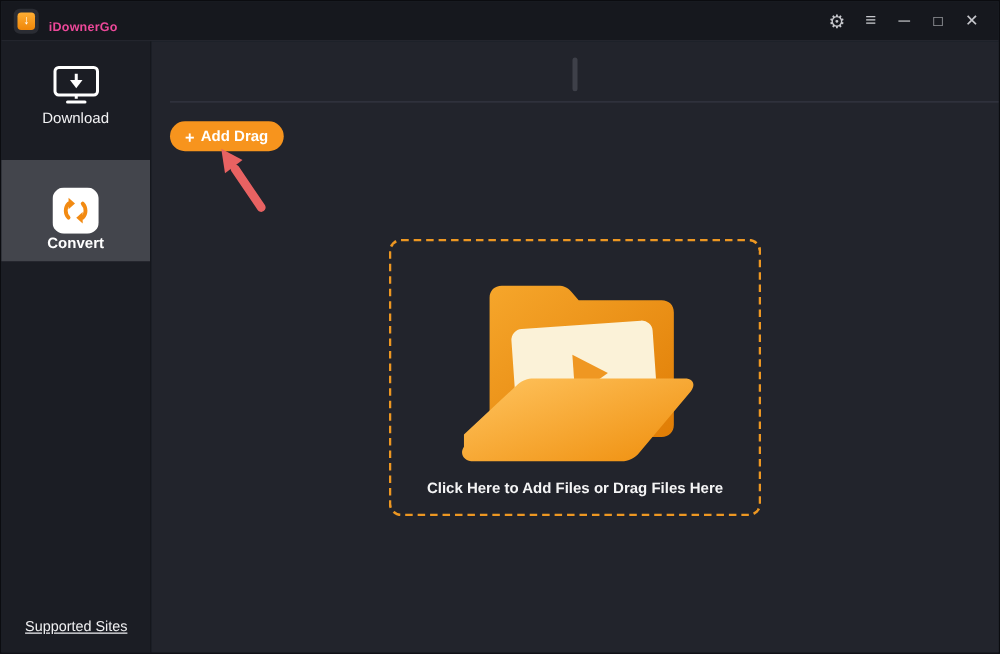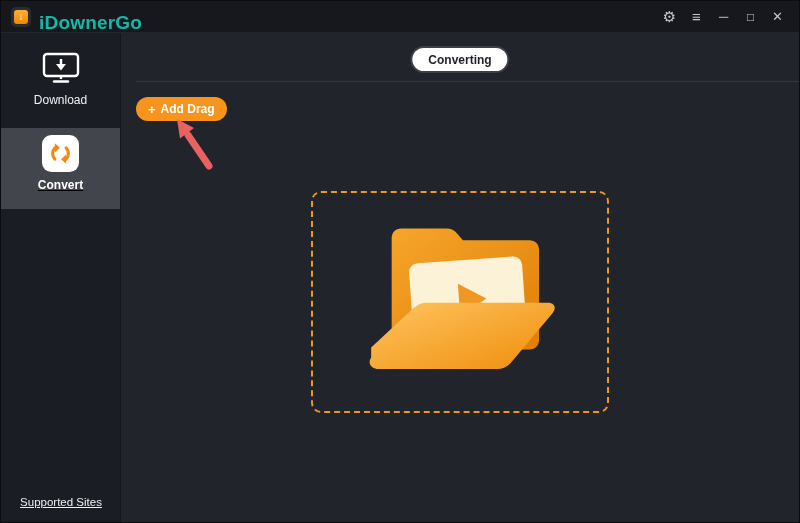--- a/index.html
+++ b/index.html
@@ -20,21 +20,21 @@
   }
   .app-icon {
     width:20px; height:20px; border-radius:5px; background:#2a2c33;
     display:flex; align-items:center; justify-content:center; margin-right:8px;
   }
   .app-icon-inner {
     width:14px; height:14px; border-radius:3px;
     background:linear-gradient(180deg,#ffae33,#ef8608);
     color:#fff; font-size:10px; font-weight:bold; line-height:14px; text-align:center;
   }
-  .app-title { color:#14b8a6; font-size:19px; font-weight:bold; letter-spacing:.2px;margin-top:12px; }
+  .app-title { color:#ec4899; font-size:10px; font-weight:bold; letter-spacing:.2px;margin-top:12px; }
   .tb-controls { margin-left:auto; display:flex; align-items:center; }
   .tb-btn {
     width:27px; height:26px; display:flex; align-items:center; justify-content:center;
     color:#c6c7cc; font-size:14px; cursor:default; border-radius:4px;
   }
   .tb-btn.gear { font-size:15px; }
   .tb-btn.menu { font-size:15px; }
   .tb-btn.minimize { font-size:13px; }
   .tb-btn.maximize { font-size:12px; }
   .tb-btn.close { font-size:13px; }
@@ -43,23 +43,23 @@
   .sidebar {
     position:absolute; top:32px; left:0; bottom:0; width:120px;
     background:#1B1D24; border-right:1px solid #15171d; z-index:20;
     padding-top:16px; display:flex; flex-direction:column; align-items:stretch;
   }
   .nav-item {
     height:79px; display:flex; flex-direction:column; align-items:center;
     padding-top:2px; cursor:pointer;
   }
   .nav-item .icon-wrap { height:34px; display:flex; align-items:center; justify-content:center; }
-  .nav-label { margin-top:8px; color:#f2f2f4; font-size:12px; }
+  .nav-label { margin-top:2px; color:#f2f2f4; font-size:12px; }
   .nav-item.selected {
-    background:#43454C; height:81px; padding-top:8px;text-decoration:underline;
+    background:#43454C; height:81px; padding-top:23px;
   }
   .nav-item.selected .nav-label { font-weight:bold; color:#ffffff; }
   .sidebar-footer {
     position:absolute; bottom:12px; left:0; width:120px; text-align:center;
   }
   .supported-link {
     color:#f0f0f2; font-size:11.5px; text-decoration:underline; cursor:pointer;
   }
 
   
@@ -156,21 +156,20 @@
     </div>
 
     <div class="sidebar-footer">
       <span class="supported-link">Supported Sites</span>
     </div>
   </div>
 
   <div class="main">
 
     <div class="tab-switch">
-      <div class="tab active">Converting</div>
     </div>
 
     <div class="toolbar-divider"></div>
 
     <button class="add-files-btn">
       <span class="plus">+</span>
       <span>Add Drag</span>
     </button>
 
     <svg class="arrow-annotation" viewBox="0 0 62 62">
@@ -190,16 +189,17 @@
             <stop offset="1" stop-color="#EF8E0C"></stop>
           </linearGradient>
         </defs>
         <path d="M45 20 h46 c5 0 8 1.5 11 5 l6 7 h68 c6 0 10 4 10 10 v92 c0 6 -4 10 -10 10 H45 c-6 0 -10 -4 -10 -10 V30 c0 -6 4 -10 10 -10 z" fill="url(#gBack)"></path>
         <g transform="rotate(-4 113 93)">
           <rect x="55" y="52" width="116" height="82" rx="9" fill="#FBF2D8"></rect>
           <polygon points="104,76 104,110 132,93" fill="#EF9722"></polygon>
         </g>
         <path d="M14 142 l44 -41 c4 -3.5 8 -5 13 -5 h124 c7 0 9 5 5 10.5 l-42 50 c-4 5 -9 7.5 -15 7.5 H22 c-8 0 -12 -6 -8 -12 z" fill="url(#gFlap)"></path>
       </svg>
+      <div class="dz-caption">Click Here to Add Files or Drag Files Here</div>
     </div>
 
   </div>
 </div>
 
 </body></html>

